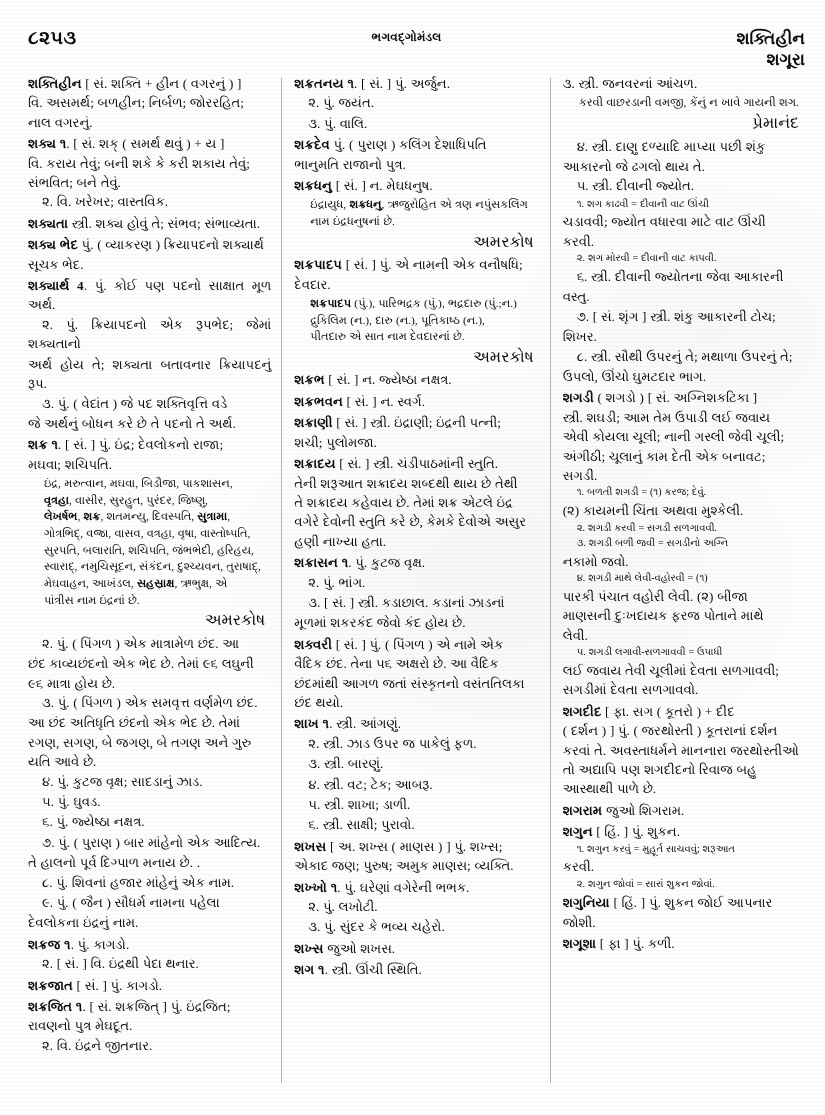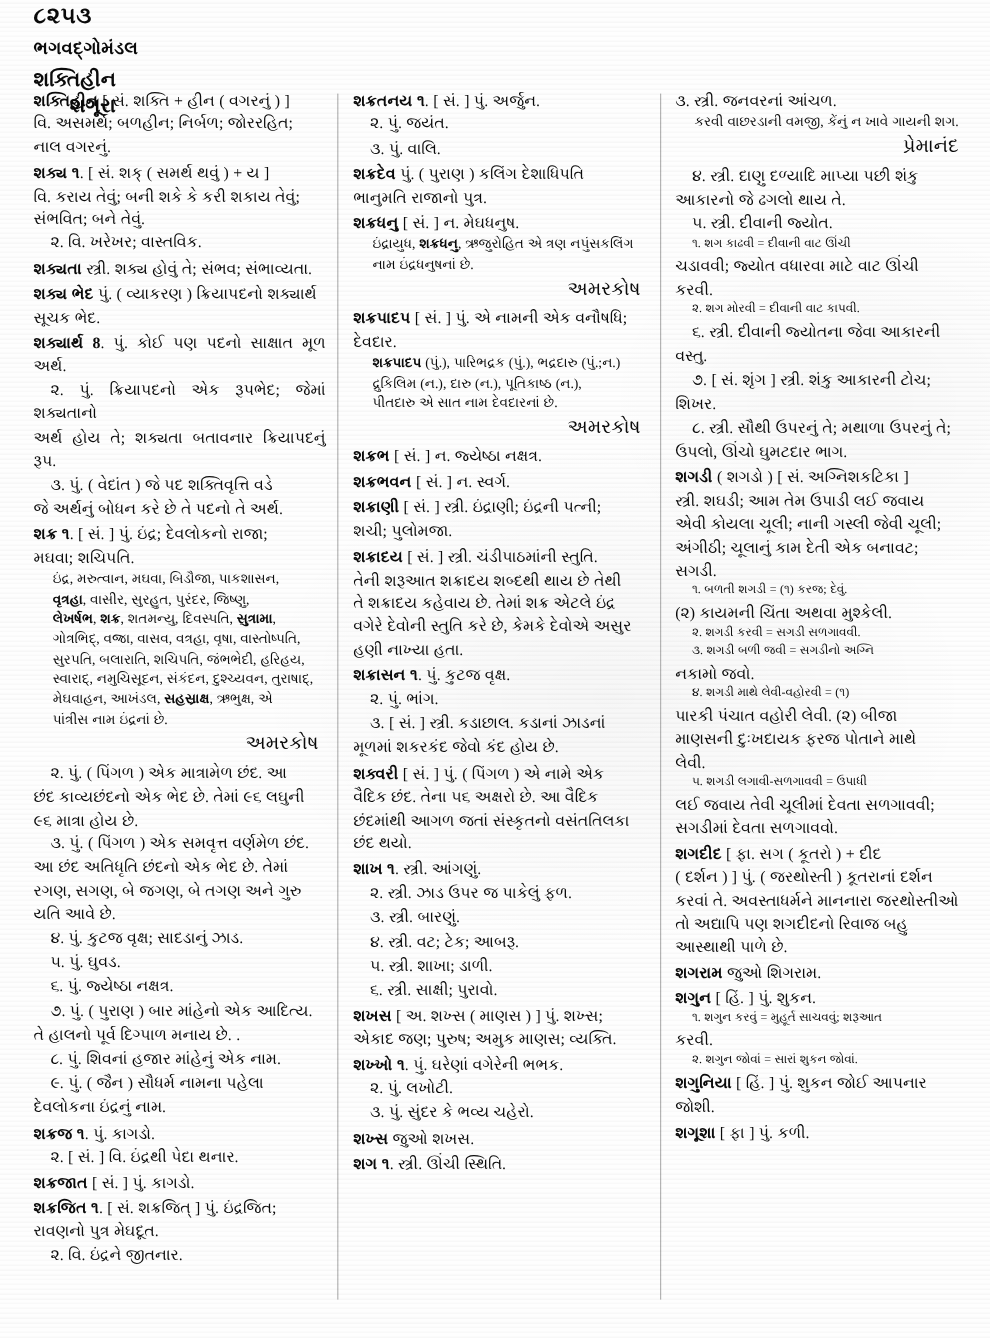--- a/index.html
+++ b/index.html
@@ -25,33 +25,32 @@
       radial-gradient(ellipse 420px 300px at 62% 52%, rgba(0,0,0,0.030) 0%, rgba(0,0,0,0.012) 45%, rgba(0,0,0,0) 72%),
       radial-gradient(ellipse 300px 230px at 86% 30%, rgba(0,0,0,0.022) 0%, rgba(0,0,0,0) 70%),
       #fefefe;
   }
   
   .runhead {
     position: relative;
     height: 52px;
     display: flex;
     align-items: flex-start;
-    justify-content: center;
+    justify-content: space-between;
     padding: 0 6px 0 14px;
-    flex-direction: column;
   }
   .rh-page-no {
     font-size: 19px;
     font-weight: bold;
     letter-spacing: 0.5px;
     line-height: 1.05;
     padding-top: 6px;
   }
   .rh-title {
-    font-size: 15px;
+    font-size: 12px;
     font-weight: bold;
     padding-top: 8px;
     letter-spacing: 0.2px;
   }
   .rh-right {
     text-align: right;
     font-size: 17px;
     font-weight: bold;
     line-height: 1.25;
     padding-top: 6px;
@@ -171,21 +170,21 @@
       <div class="entry">
         <span class="hw">શક્યતા</span><span> સ્ત્રી. શક્ય હોવું તે; સંભવ; સંભાવ્યતા.</span>
       </div>
 
       <div class="entry">
         <span class="hw">શક્ય ભેદ</span><span> પું. ( વ્યાકરણ ) ક્રિયાપદનો શક્યાર્થ</span>
         <div>સૂચક ભેદ.</div>
       </div>
 
       <div class="entry">
-        <span class="hw">શક્યાર્થ 8</span><span>. પું. કોઈ પણ પદનો સાક્ષાત મૂળ અર્થ.</span>
+        <span class="hw">શક્યાર્થ 4</span><span>. પું. કોઈ પણ પદનો સાક્ષાત મૂળ અર્થ.</span>
         <div class="sense">૨. પું. ક્રિયાપદનો એક રૂપભેદ; જેમાં શક્યતાનો</div>
         <div>અર્થ હોય તે; શક્યતા બતાવનાર ક્રિયાપદનું રૂપ.</div>
         <div class="sense">૩. પું. ( વેદાંત ) જે પદ શક્તિવૃત્તિ વડે</div>
         <div>જે અર્થનું બોધન કરે છે તે પદનો તે અર્થ.</div>
       </div>
 
       <div class="entry">
         <span class="hw">શક્ર ૧</span><span>. [ સં. ] પું. ઇંદ્ર; દેવલોકનો રાજા;</span>
         <div>મઘવા; શચિપતિ.</div>
         <div class="syn-block">

